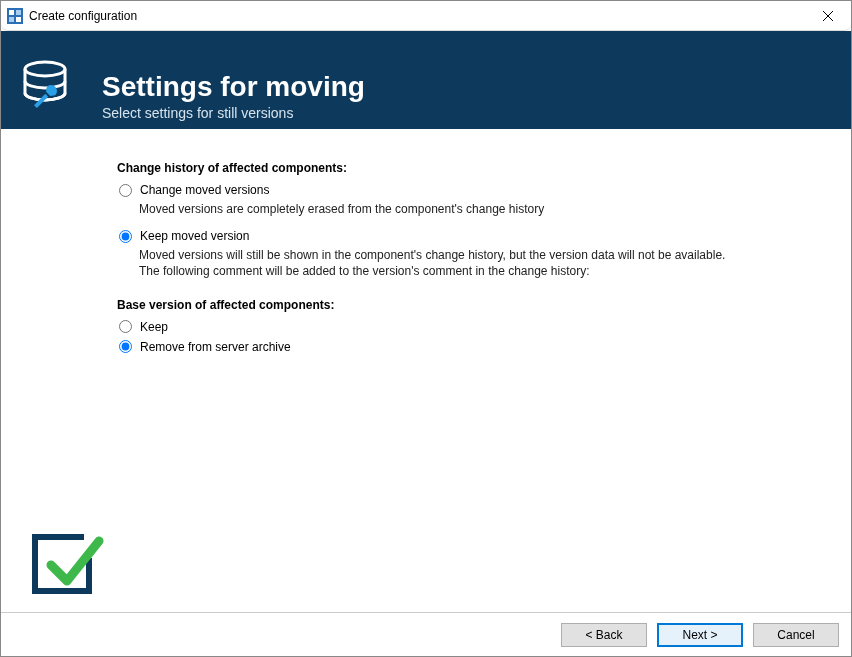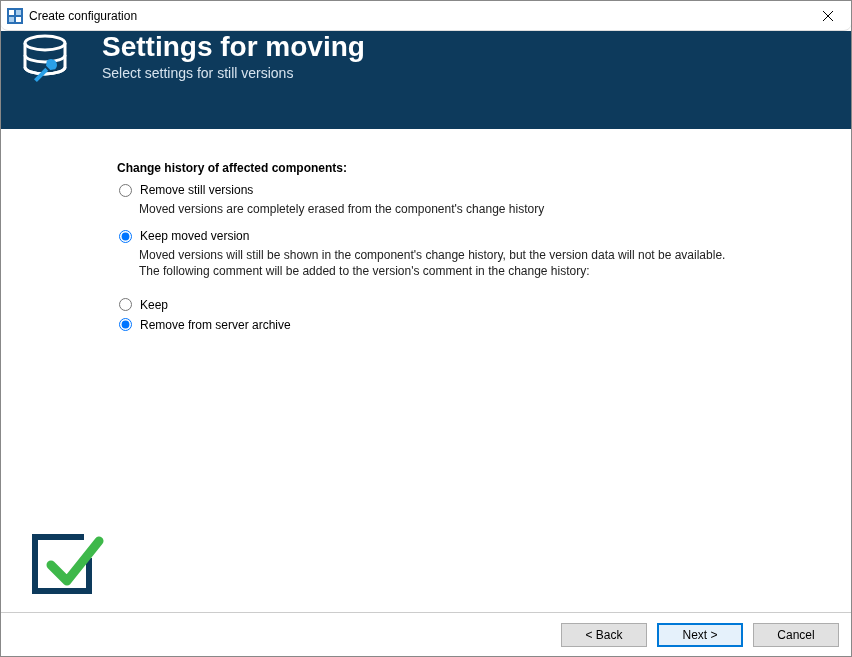--- a/index.html
+++ b/index.html
@@ -44,22 +44,22 @@
     display: flex;
     align-items: center;
     justify-content: center;
     cursor: pointer;
   }
 
   .banner {
     height: 98px;
     background: #0d3a5c;
     display: flex;
-    align-items: flex-start;
-    padding: 0 12px;
+    align-items: flex-end;
+    padding: 8px 12px;
     color: #fff;
   }
   .banner-icon { width: 75px; display:flex; justify-content:center; }
   .banner-text { margin-left: 14px; }
   .banner-text h1 {
     margin: 0;
     font-size: 28px;
     font-weight: 600;
   }
   .banner-text .subtitle {
@@ -188,35 +188,36 @@
       <div class="subtitle">Select settings for still versions</div>
     </div>
   </div>
 
   <div class="content">
 
     <div class="section-title">Change history of affected components:</div>
 
     <label class="radio-row">
       <input type="radio" name="history" style="">
-      <span class="radio-label">Remove still versions</span>
+      <span class="radio-label">Change moved versions</span>
     </label>
     <div class="description">Moved versions are completely erased from the component's change history</div>
 
     <label class="radio-row">
       <input type="radio" name="history" checked="" style="">
       <span class="radio-label">Keep moved version</span>
     </label>
     <div class="description">
       <span>Moved versions will still be shown in the component's change history, but the version data will not be available.</span><br>
       <span>The following comment will be added to the version's comment in the change history:</span>
     </div>
 
 
     <div class="section2">
+      <div class="section-title">Base version of affected components:</div>
 
       <label class="radio-row">
         <input type="radio" name="base" style="">
         <span class="radio-label">Keep</span>
       </label>
 
       <label class="radio-row">
         <input type="radio" name="base" checked="" style="">
         <span class="radio-label">Remove from server archive</span>
       </label>

